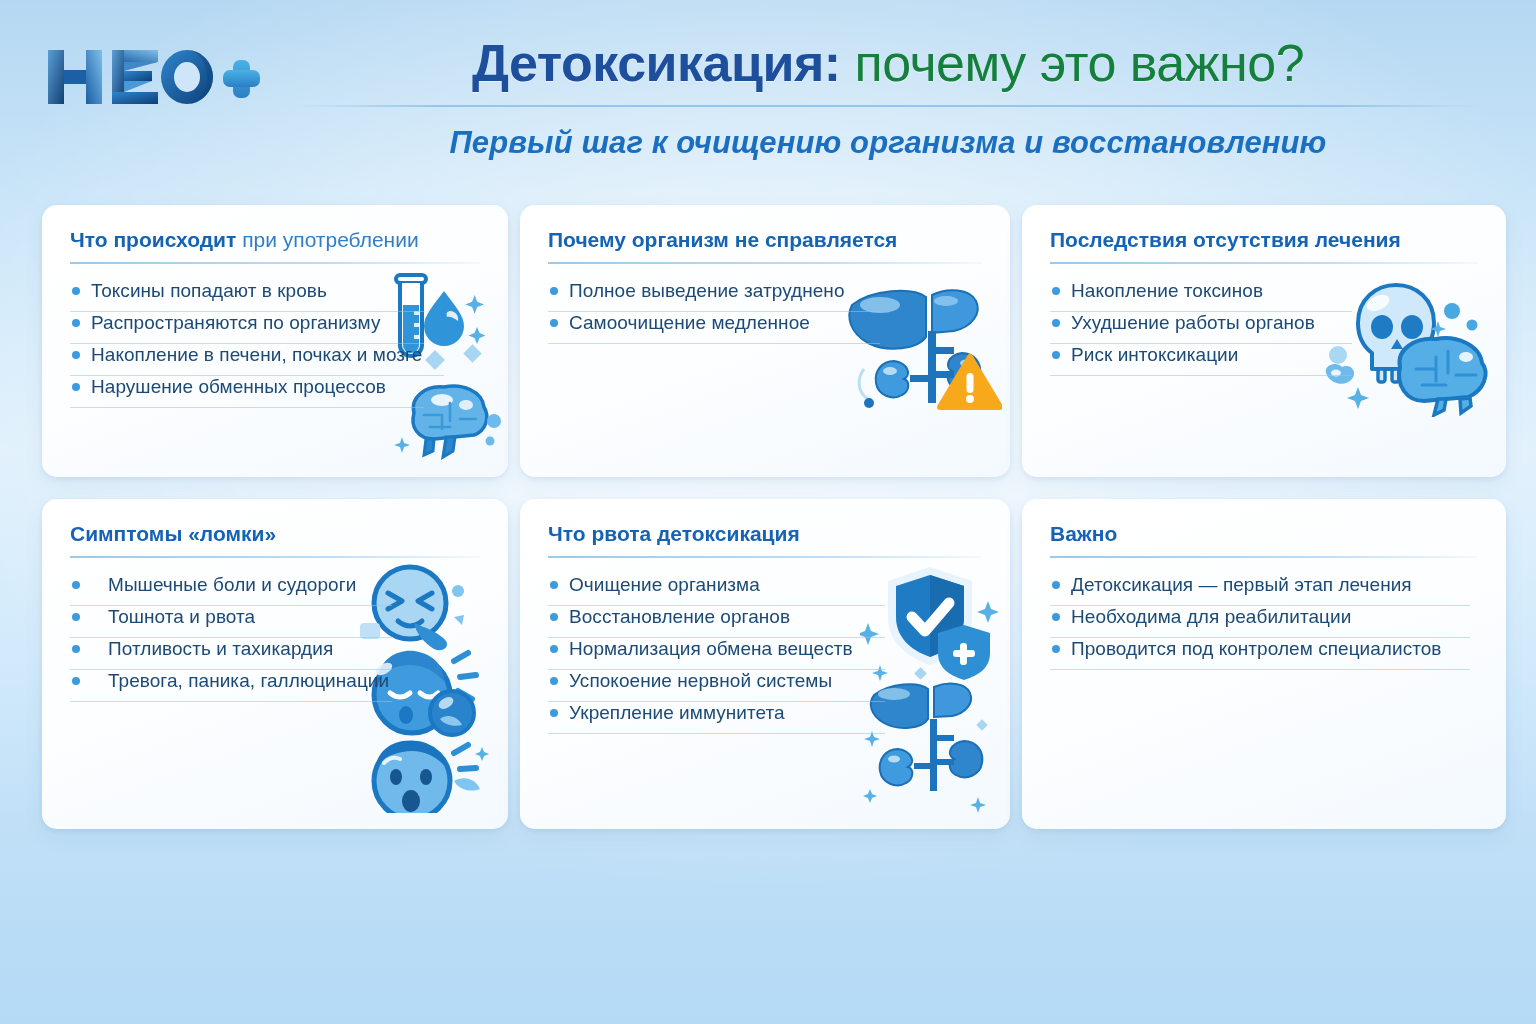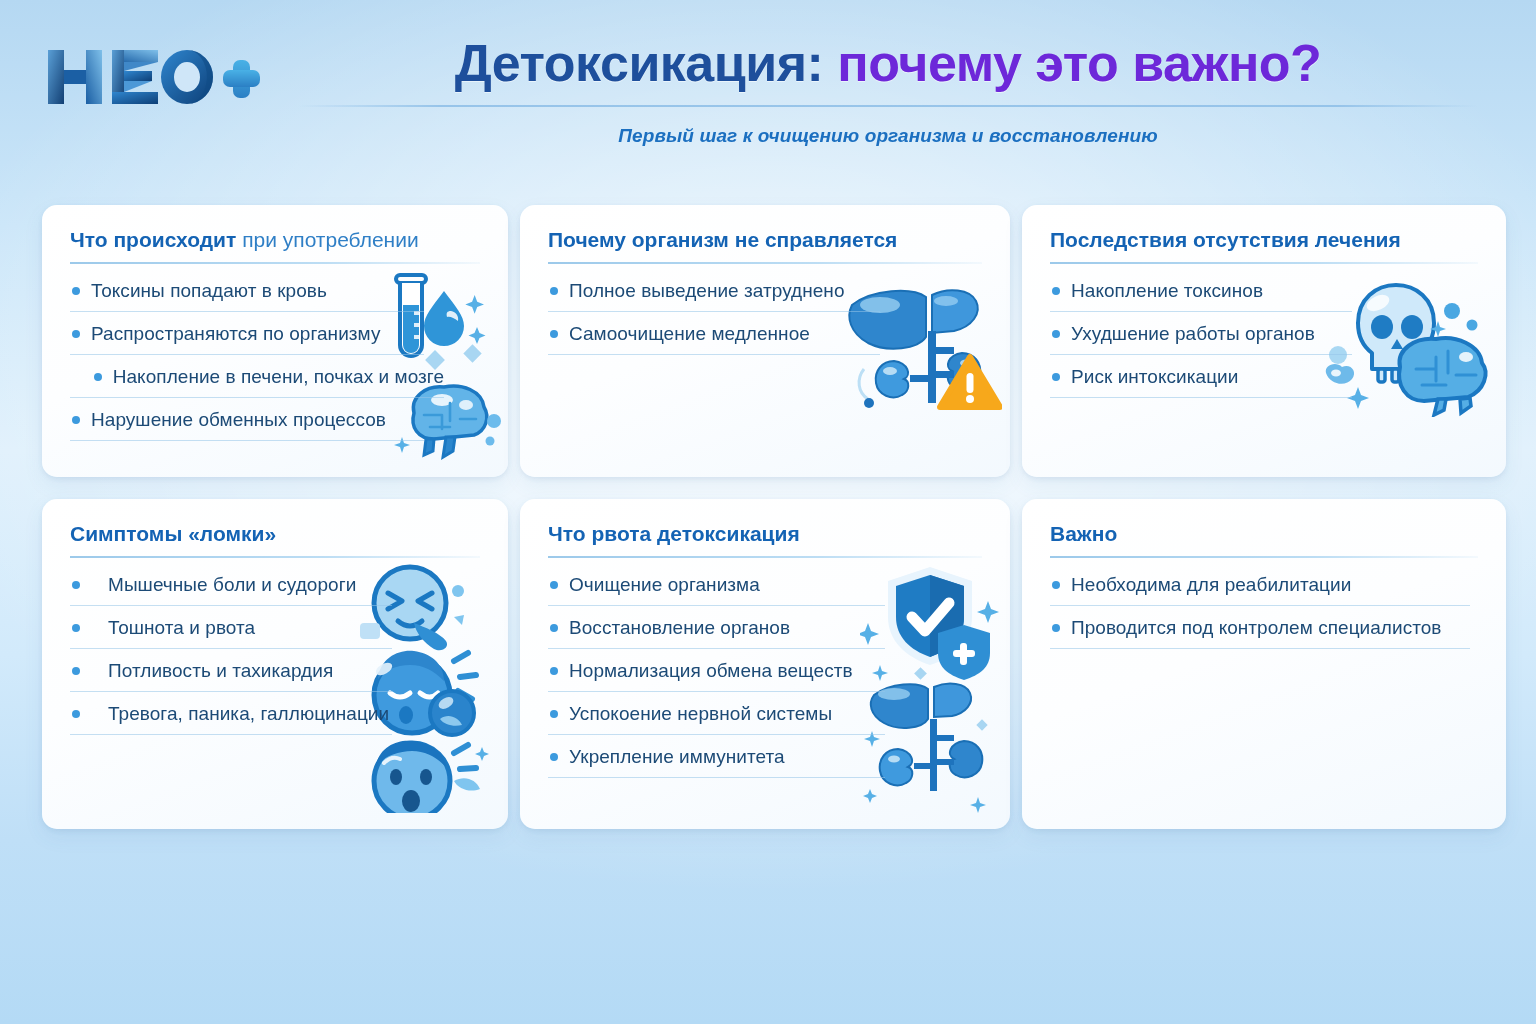--- a/index.html
+++ b/index.html
@@ -53,33 +53,33 @@
     line-height: 1.06;
     letter-spacing: -0.5px;
     white-space: nowrap;
   }
   .main-title .t-strong {
     font-weight: 700;
     color: #1e4f9c;
     text-shadow: 0 1px 0 rgba(255,255,255,0.55);
   }
   .main-title .t-light {
-    font-weight: 700;
-    color: #6d28d9;
+    font-weight: 400;
+    color: #15803d;
     text-shadow: 0 1px 0 rgba(255,255,255,0.55);
   }
   .title-rule {
     margin: 14px auto 0;
     width: 1180px;
     height: 2px;
     background: linear-gradient(90deg, rgba(150,196,235,0) 0%, rgba(141,190,231,0.85) 12%, rgba(141,190,231,0.85) 88%, rgba(150,196,235,0) 100%);
   }
   .subtitle {
     margin-top: 18px;
-    font-size: 19px;
+    font-size: 31px;
     font-style: italic;
     font-weight: 700;
     color: #1b6fc0;
     letter-spacing: 0.1px;
   }
 
   
   .grid {
     position: absolute;
     left: 42px;
@@ -124,41 +124,40 @@
     margin-top: 16px;
     position: relative;
     z-index: 2;
   }
   .item {
     display: flex;
     align-items: baseline;
     gap: 11px;
     padding: 0 0 9px 2px;
     border-bottom: 1px solid rgba(150,196,232,0.55);
-    margin-bottom: 11px;
     white-space: nowrap;
   }
   .item:last-child { margin-bottom: 0; }
   .bullet {
     flex: 0 0 auto;
     width: 8px;
     height: 8px;
     border-radius: 50%;
     background: #3c9ade;
     transform: translateY(-2px);
   }
   .item-text {
     font-size: 19px;
     color: #1c4a76;
     letter-spacing: 0.05px;
   }
 
   
   .c1 .item { width: 352px; }
-  .c1 .item:nth-child(3) { width: 372px; justify-content: flex-end; }
+  .c1 .item:nth-child(3) { width: 372px; }
   .c2 .item { width: 330px; }
   .c3 .item { width: 300px; }
   .c4 .item { width: 320px; gap: 28px; }
   .c5 .item { width: 335px; }
   .c6 .item { width: 418px; }
 
   
   .art {
     position: absolute;
     z-index: 1;
@@ -507,20 +506,24 @@
       </div>
     </div>
 
     <div class="card c6">
       <div class="card-title"><span>Важно</span></div>
       <div class="card-rule"></div>
 
       <div class="items">
         <div class="item">
             <span class="bullet"></span>
+            <span class="item-text">Детоксикация — первый этап лечения</span>
+          </div>
+        <div class="item">
+            <span class="bullet"></span>
             <span class="item-text">Необходима для реабилитации</span>
           </div>
         <div class="item">
             <span class="bullet"></span>
             <span class="item-text">Проводится под контролем специалистов</span>
           </div>
       </div>
     </div>
 
   </div>

